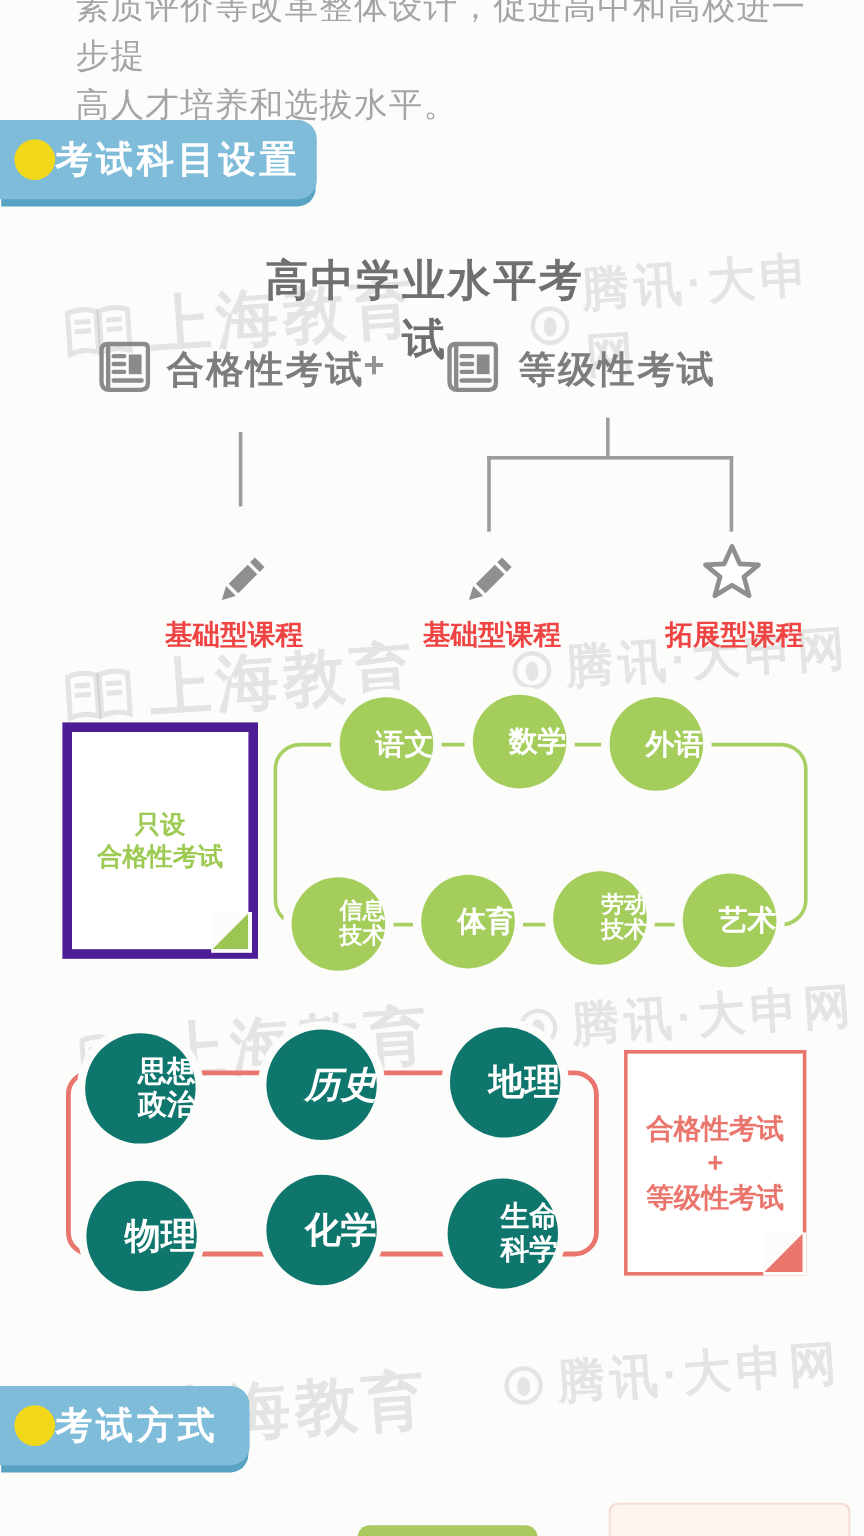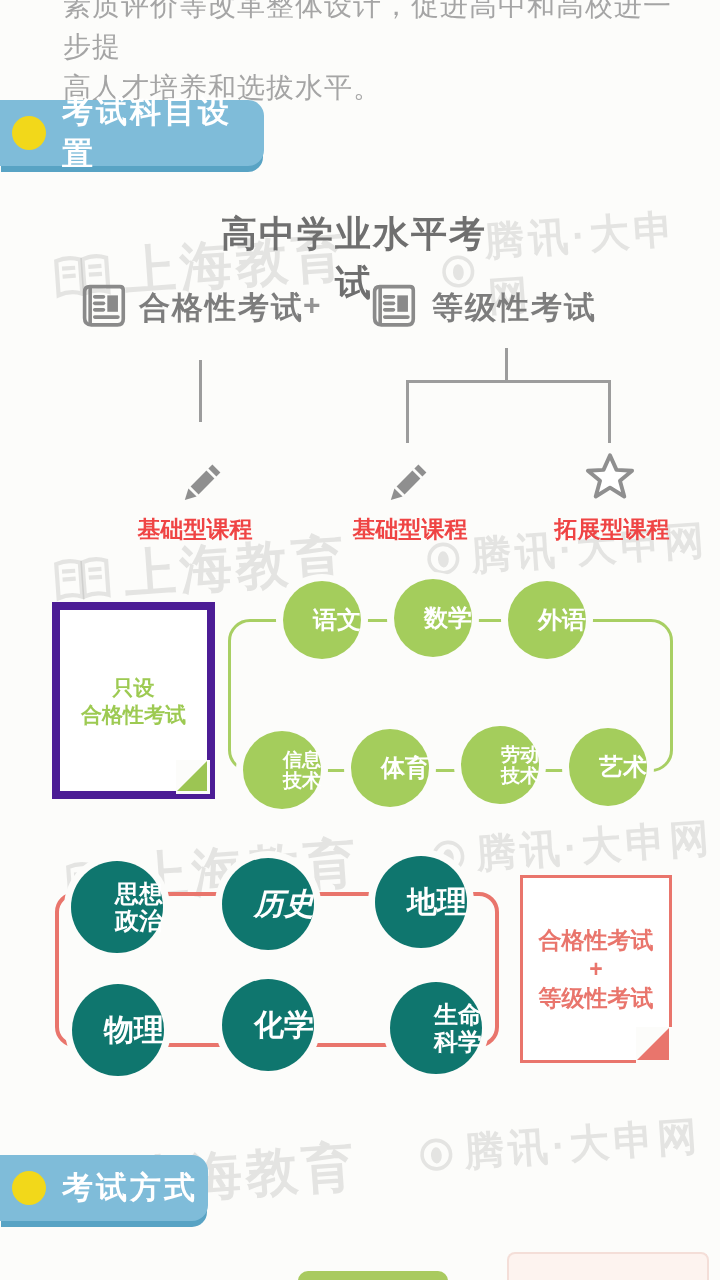--- a/index.html
+++ b/index.html
@@ -12,21 +12,21 @@
   .pre{white-space:pre-line;}
 
   
   .intro{left:63px;top:-15px;width:625px;font-size:28px;line-height:41px;
     color:#a5a5a5;letter-spacing:1px;}
 
   
   .badge{left:0;height:66px;background:#7fbcd9;border-radius:0 16px 16px 0;
     box-shadow:0 7px 0 -1px #58a3c4;display:flex;align-items:center;z-index:6;}
   .badge .dot{width:34px;height:34px;border-radius:50%;background:#f2d81a;margin-left:12px;flex:0 0 auto;}
-  .badge .blabel{color:#ffffff;font-weight:bold;font-size:31px;letter-spacing:3px;margin-left:16px;}
+  .badge .blabel{color:#ffffff;font-weight:bold;font-size:31px;letter-spacing:3px;}
 
   
   .wm{display:flex;align-items:center;gap:10px;color:rgba(95,95,95,0.15);
     font-weight:bold;transform:rotate(-4deg);z-index:0;}
   .wm .wtxt{letter-spacing:4px;}
   .wm-sh .wtxt{font-size:52px;}
   .wm-tx .wtxt{font-size:40px;}
 
   
   .dg-title{left:204px;top:210px;width:300px;text-align:center;font-size:36px;
@@ -281,21 +281,21 @@
     </div>
   <div class="abs circle rc" style="left:375px;top:856px;">
       <span class="pre">地理</span>
     </div>
   <div class="abs circle rc" style="left:72px;top:984px;">
       <span class="pre">物理</span>
     </div>
   <div class="abs circle rc" style="left:222px;top:979px;">
       <span class="pre">化学</span>
     </div>
-  <div class="abs circle rc two" style="left:390px;top:982px;">
+  <div class="abs circle rc two" style="left:373px;top:982px;">
       <span class="pre">生命
 科学</span>
     </div>
 
   <div class="abs note red-note" style="left:520px;top:875px;width:146px;height:182px;">
     <div>合格性考试</div>
     <div>+</div>
     <div>等级性考试</div>
     <div class="fold-cover" style="width:36px;height:36px;"></div>
     <div class="fold r" style="width:32px;height:32px;"></div>

